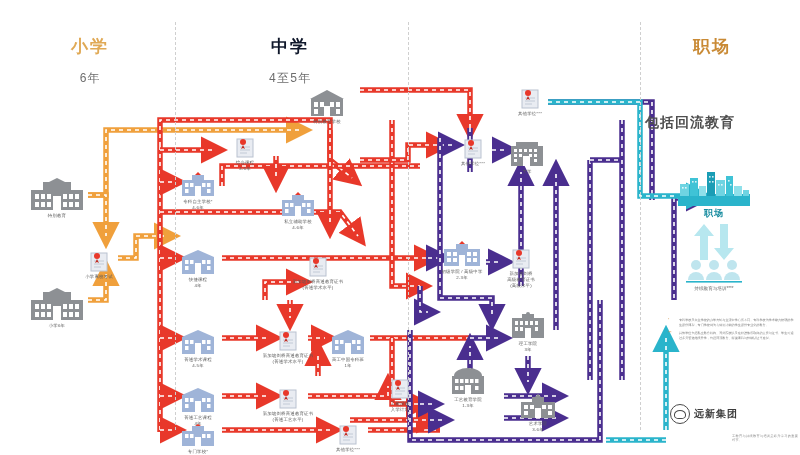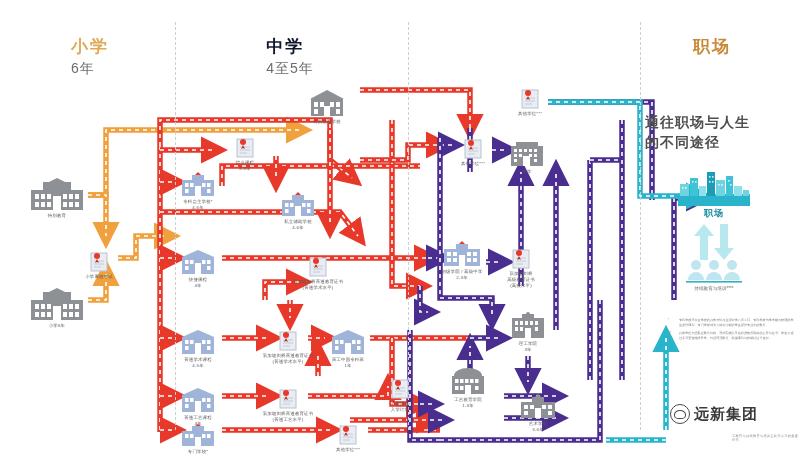--- a/index.html
+++ b/index.html
@@ -6,23 +6,23 @@
   body{
     width:800px;height:455px;overflow:hidden;
     background:#ffffff;
     font-family:"Liberation Sans","DejaVu Sans",sans-serif;
     position:relative;
   }
   #stage{position:absolute;inset:0;}
   svg#paths{position:absolute;left:0;top:0;width:800px;height:455px;}
 
   
-  .col-head{position:absolute;transform:translateX(-50%);}
+  .col-head{position:absolute;text-align:center;transform:translateX(-50%);}
   .col-head .ttl{font-size:17px;font-weight:bold;letter-spacing:2px;line-height:1.1;}
-  .col-head .sub{font-size:14px;color:#6d6d6d;margin-top:3px;letter-spacing:1px;}
+  .col-head .sub{font-size:12px;color:#6d6d6d;margin-top:13px;letter-spacing:1px;font-family:Liberation Mono, monospace;}
   .col-divider{position:absolute;top:22px;height:408px;border-left:1px dashed #cfcfcf;}
 
   
   .node{position:absolute;transform:translateX(-50%);text-align:center;width:86px;}
   .node .lbl{font-size:4.4px;line-height:1.35;color:#5a5a5a;margin-top:1px;letter-spacing:.2px;white-space:pre-line;}
   .node.wide{width:108px;}
   .ico{display:block;margin:0 auto;}
 
   
   .caption{position:absolute;font-size:14px;font-weight:bold;color:#4f4f4f;line-height:1.45;letter-spacing:1px;}
@@ -34,21 +34,21 @@
   
   .notes{position:absolute;width:128px;font-size:3.1px;line-height:1.5;color:#7a7a7a;}
   .note-row{display:flex;gap:3px;margin-bottom:4px;}
   .note-star{color:#c8893a;flex:0 0 8px;font-size:3px;}
   .note-txt{flex:1;}
 
   
   .wm{position:absolute;display:flex;align-items:center;gap:4px;opacity:.92;}
   .wm-ring{width:18px;height:18px;border:1.6px solid #3a3a3a;border-radius:50%;position:relative;}
   .wm-ring:after{content:"";position:absolute;left:3px;top:5px;width:10px;height:7px;border:1.4px solid #3a3a3a;border-radius:50% 50% 40% 40%;}
-  .wm-txt{font-size:15px;font-weight:bold;color:#2b2b2b;letter-spacing:1px;}
+  .wm-txt{font-size:10px;font-weight:bold;color:#2b2b2b;letter-spacing:1px;}
   .wm-sub{position:absolute;font-size:3.2px;color:#8b8b8b;letter-spacing:.3px;}
 </style>
 </head>
 <body>
 
 <div id="stage">
 
   <svg id="paths" viewBox="0 0 800 455" xmlns="http://www.w3.org/2000/svg">
     <defs>
       <marker id="ar-o" markerWidth="5" markerHeight="5" refX="2.6" refY="2.5" orient="auto">
@@ -655,22 +655,21 @@
           <rect x="17" y="16" width="6" height="10"></rect>
           <rect x="6" y="19" width="4" height="4"></rect>
           <rect x="30" y="19" width="4" height="4"></rect>
         </g>
       </svg>
     <div class="lbl">艺术学院
 3-6年</div>
   </div>
 
   <div class="caption" style="left:645px;top:112px">
-    <div>通往职场与人生</div>
-    <div>的不同途径</div>
+    <div>包括回流教育</div>
   </div>
 
   <svg style="position:absolute;left:678px;top:168px" width="72" height="38" viewBox="0 0 72 38" xmlns="http://www.w3.org/2000/svg">
     <rect x="0" y="26" width="72" height="12" fill="#2ab4cb"></rect>
     <rect x="2" y="16" width="9" height="12" fill="#6fd4e2"></rect>
     <rect x="12" y="10" width="8" height="18" fill="#3fc3d6"></rect>
     <rect x="21" y="18" width="7" height="10" fill="#8fe0ea"></rect>
     <rect x="29" y="4" width="8" height="24" fill="#1a9db5"></rect>
     <rect x="38" y="12" width="9" height="16" fill="#6fd4e2"></rect>
     <rect x="48" y="8" width="7" height="20" fill="#3fc3d6"></rect>

